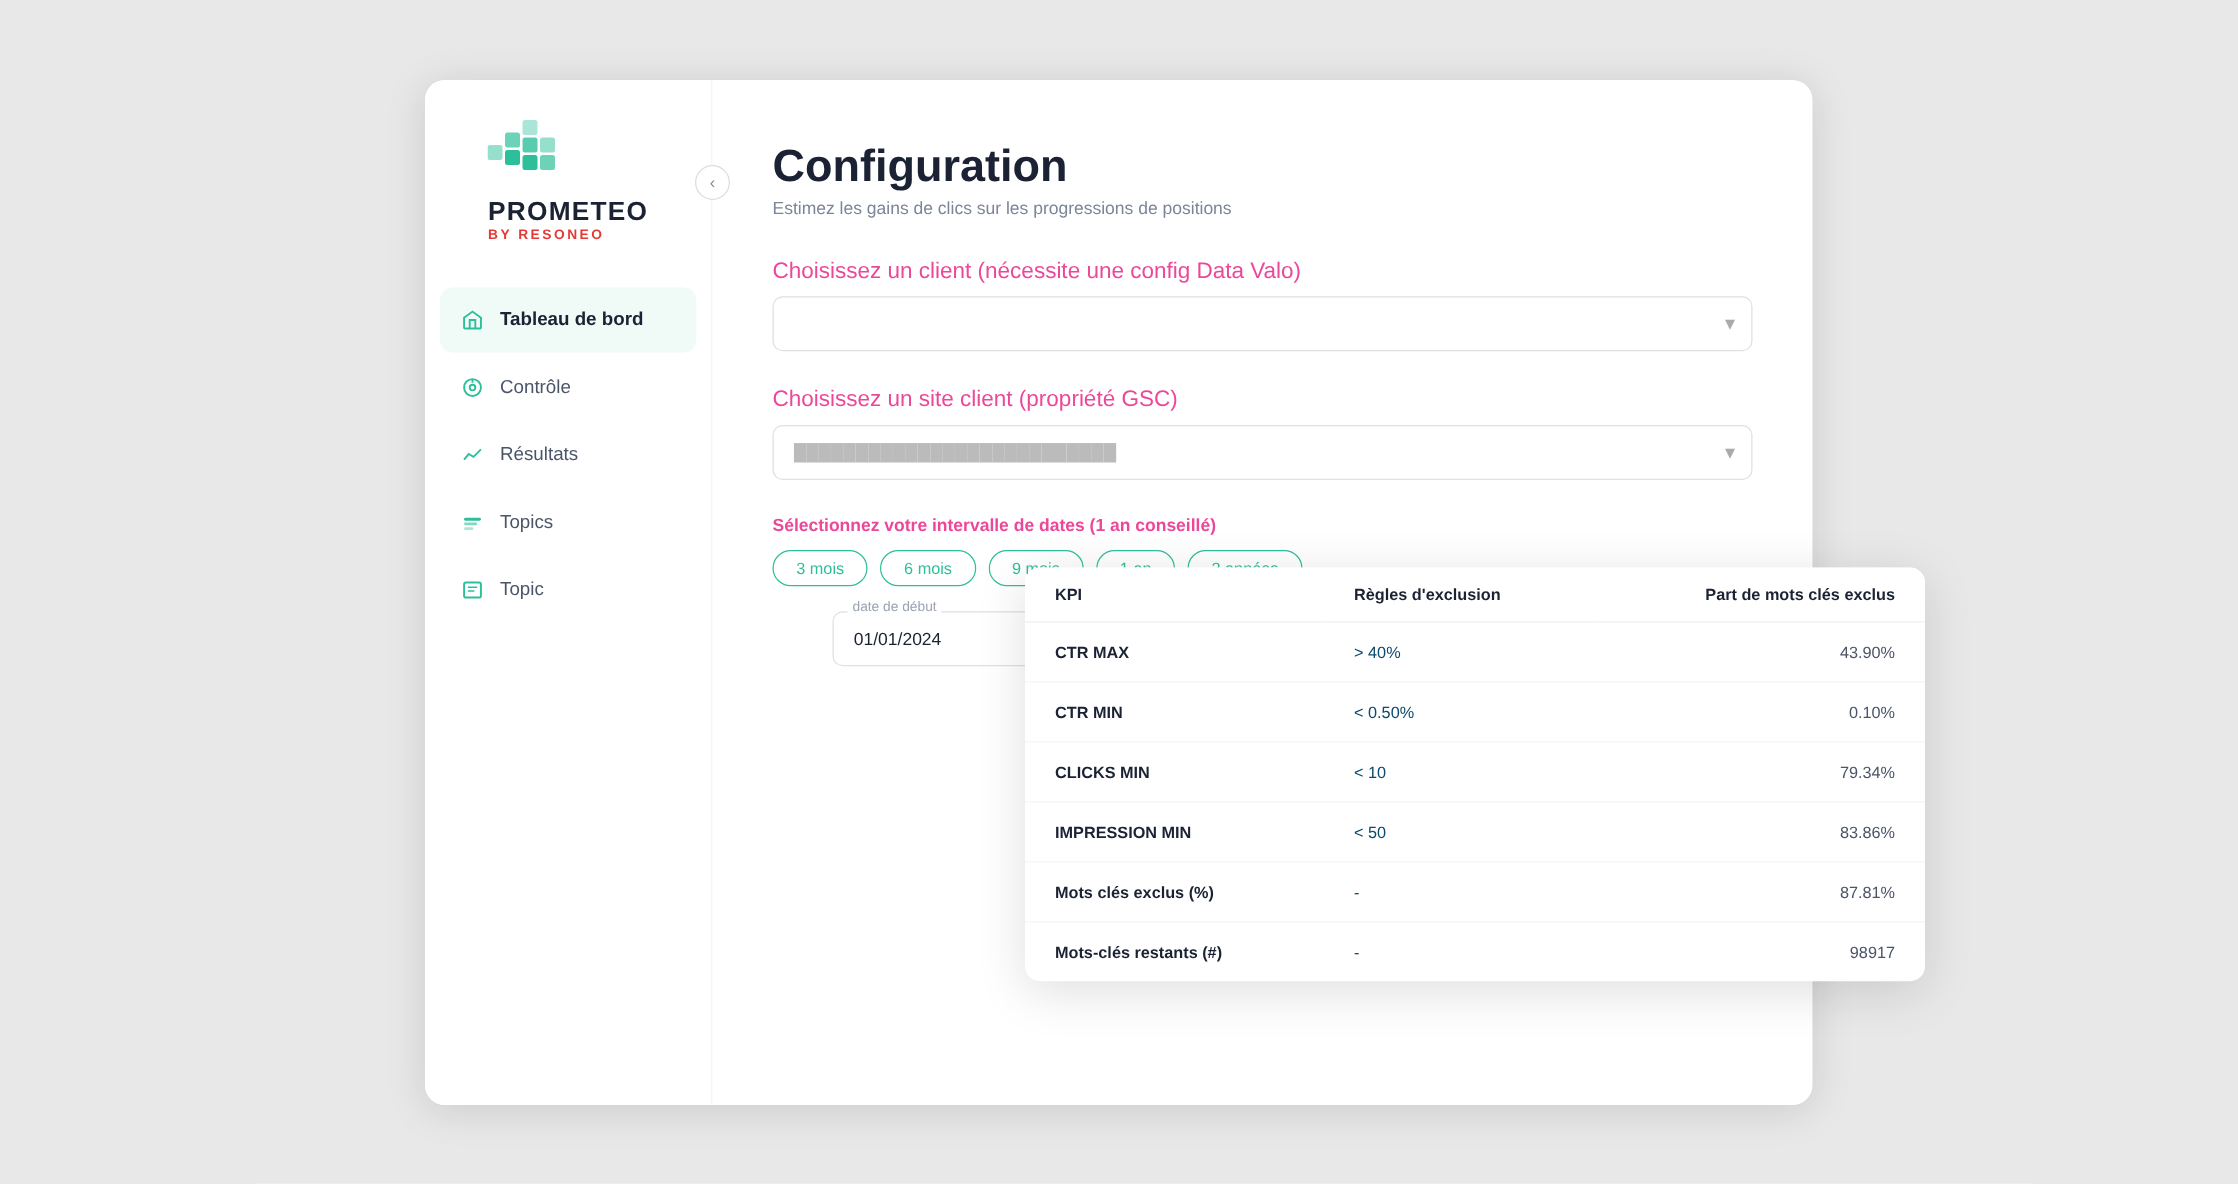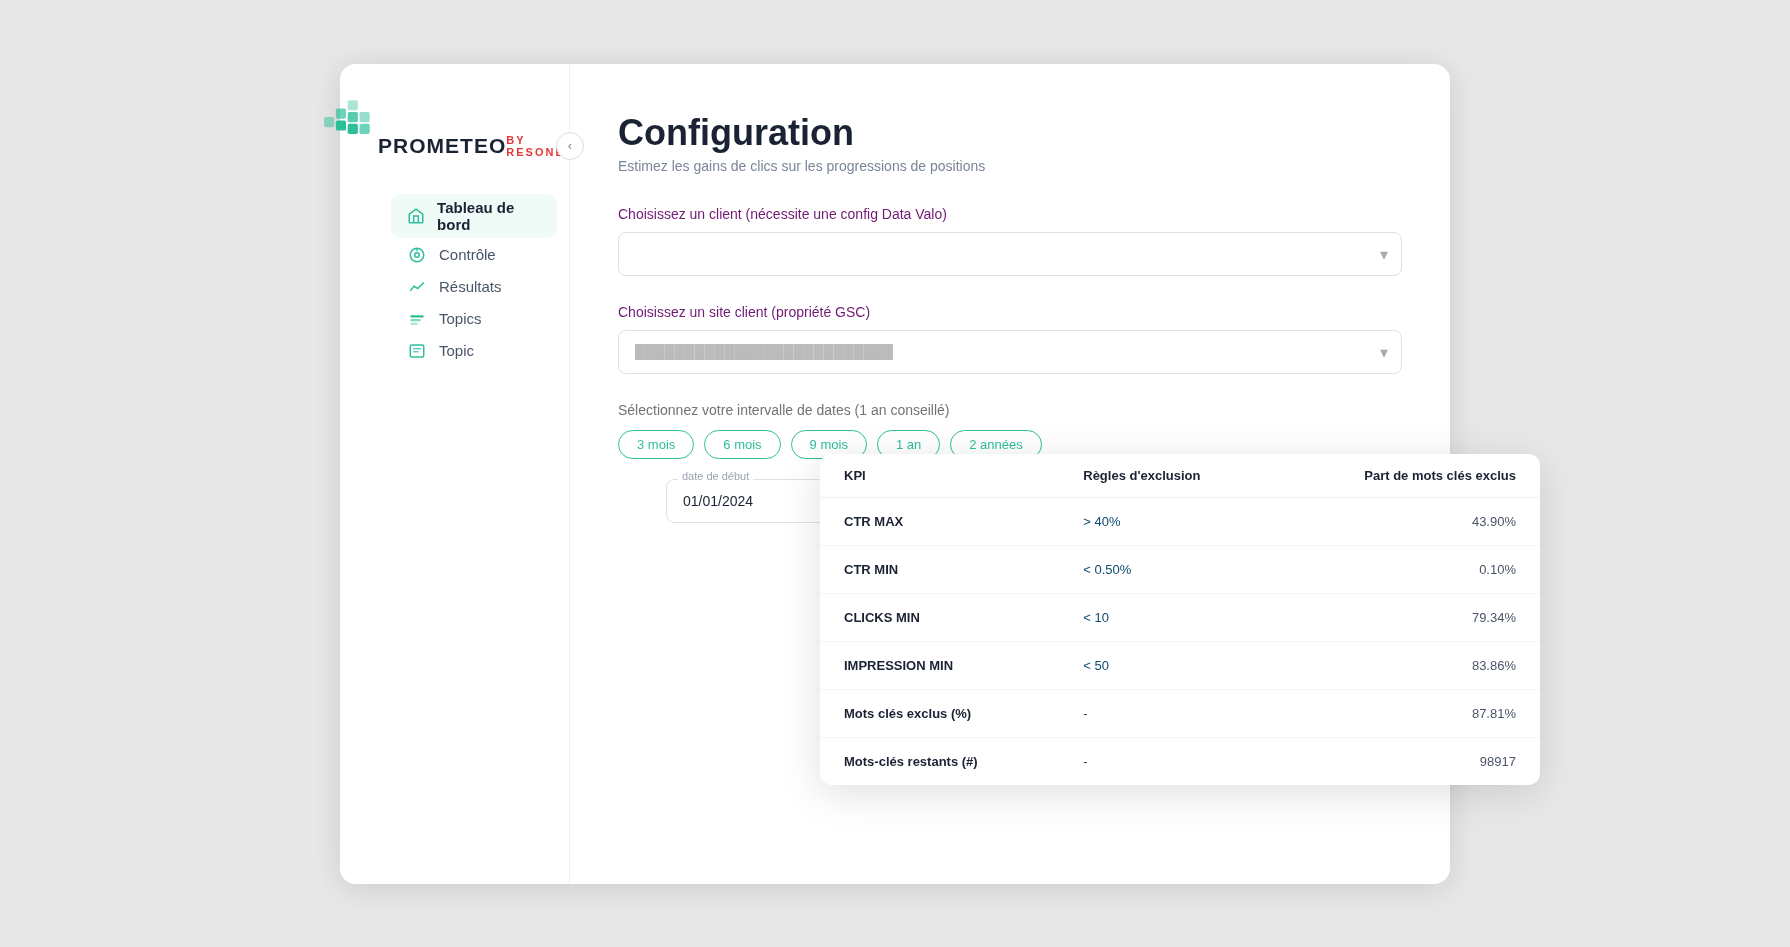--- a/index.html
+++ b/index.html
@@ -29,21 +29,22 @@
       border-right: 1px solid #eee;
       border-radius: 16px 0 0 16px;
       display: flex;
       flex-direction: column;
       align-items: center;
       padding-top: 32px;
       padding-bottom: 32px;
     }
     .sidebar-logo {
       display: flex;
-      align-items: flex-end;
+      flex-direction: column;
+      align-items: flex-start;
       margin-bottom: 36px;
     }
     .logo-icon {
       width: 64px;
       height: 54px;
       margin-bottom: 8px;
     }
     .logo-text {
       font-size: 21px;
       font-weight: 800;
@@ -78,28 +79,27 @@
       width: 100%;
       padding: 0 12px;
       display: flex;
       flex-direction: column;
       gap: 2px;
     }
     .sidebar-item {
       display: flex;
       align-items: center;
       gap: 12px;
-      padding: 5px 16px;
+      padding: 16px 16px;
       border-radius: 10px;
       cursor: pointer;
       color: #4a5568;
       font-size: 15px;
       font-weight: 500;
       transition: background 0.15s;
-      margin-left: 39px;
     }
     .sidebar-item.active {
       background: #f0faf7;
       color: #1a2233;
       font-weight: 600;
     }
     .sidebar-icon {
       width: 20px;
       height: 20px;
       display: flex;
@@ -125,22 +125,22 @@
     }
     .page-subtitle {
       font-size: 14px;
       color: #7a8598;
     }
     
     .form-section {
       margin-bottom: 28px;
     }
     .form-label {
-      font-size: 14px;
-      color: #701a75;
+      font-size: 18px;
+      color: #ec4899;
       margin-bottom: 10px;
       display: block;
     }
     .select-wrapper {
       position: relative;
       width: 100%;
     }
     .select-field {
       width: 100%;
       padding: 13px 40px 13px 16px;
@@ -158,23 +158,24 @@
       right: 14px;
       top: 50%;
       transform: translateY(-50%);
       color: #aaa;
       font-size: 16px;
       pointer-events: none;
     }
     
     .interval-label {
       font-size: 14px;
-      color: #737373;
+      color: #ec4899;
       margin-bottom: 12px;
       display: block;
+      font-weight: bold;
     }
     .interval-chips {
       display: flex;
       gap: 10px;
       margin-bottom: 20px;
       flex-wrap: wrap;
     }
     .chip {
       padding: 6px 18px;
       border-radius: 20px;

